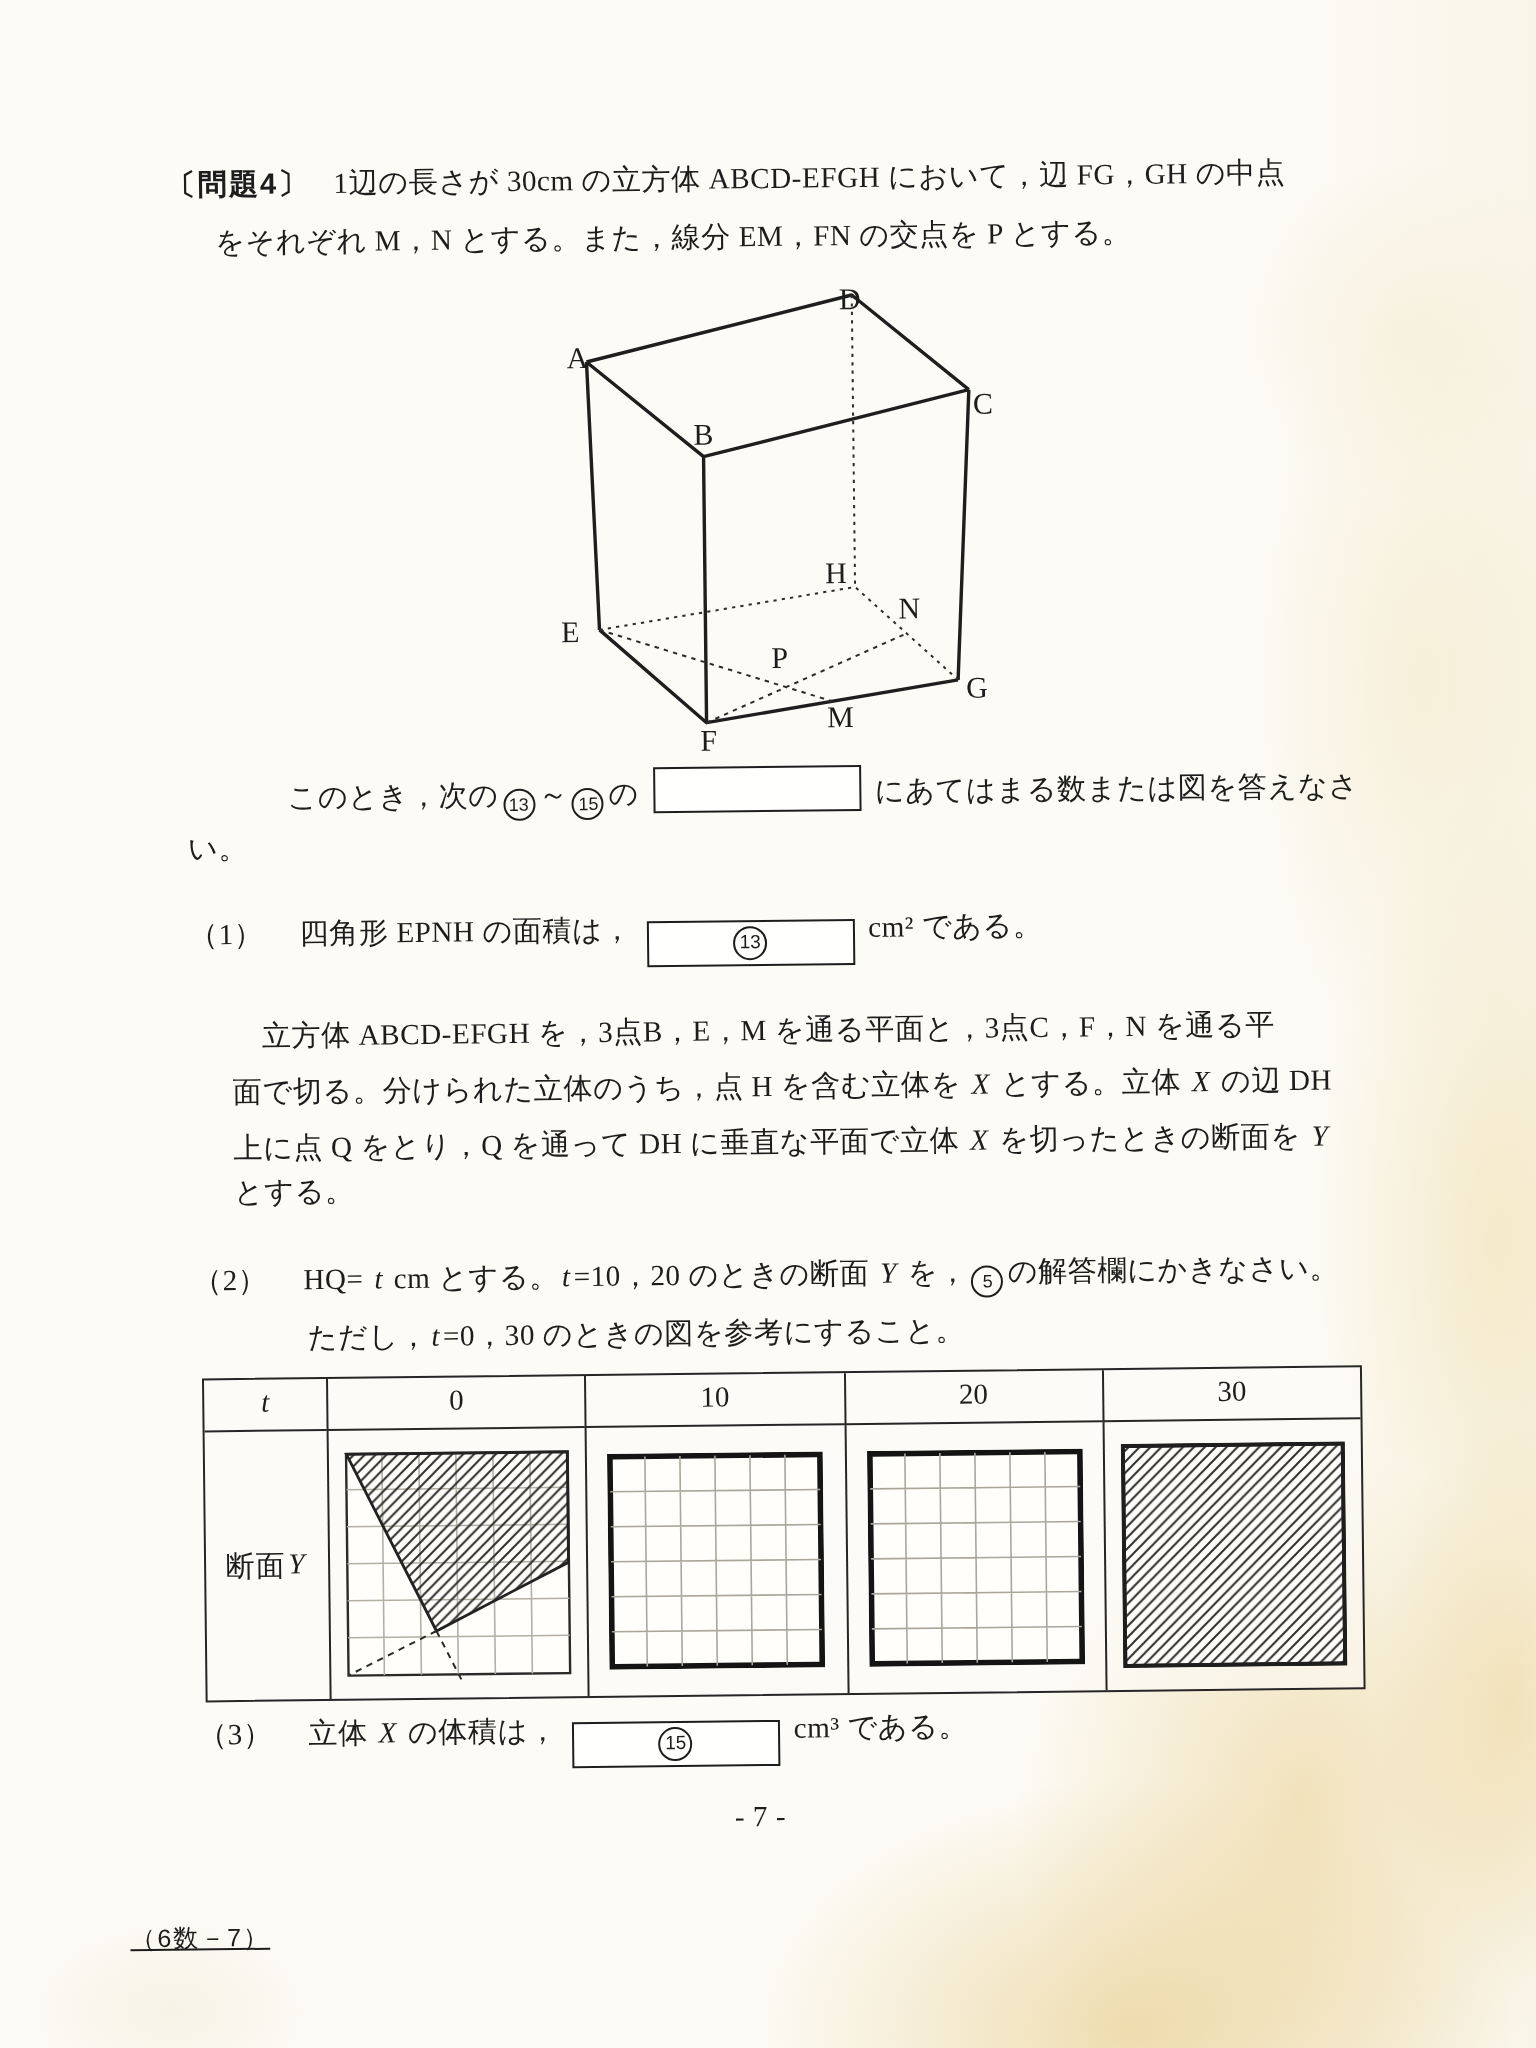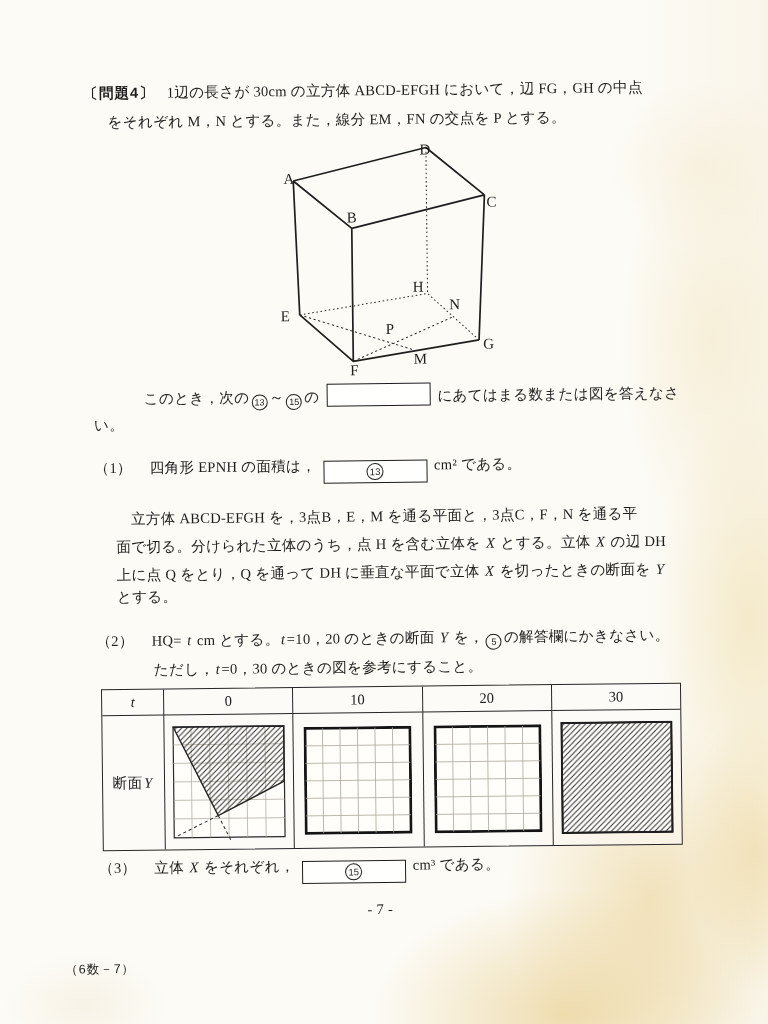--- a/index.html
+++ b/index.html
@@ -38,21 +38,21 @@
     position:absolute;left:99px;top:686px;width:578px;
     border:1.7px solid #262626;display:grid;
     grid-template-columns:61px 1fr 1fr 1fr 1fr;grid-template-rows:26px 134px;
     background:rgba(253,252,249,.55);
   }
   .hcell{border-bottom:1.4px solid #262626;display:flex;align-items:center;justify-content:center;font-size:14.5px;}
   .cell{display:flex;align-items:center;justify-content:center;}
   .vline{border-left:1.4px solid #262626;}
   .rowlabel{font-size:14.5px;letter-spacing:.5px;}
   svg{display:block;}
-  .footnote{font-family:"Liberation Sans","DejaVu Sans",sans-serif;font-size:12.5px;letter-spacing:1px;}
+  .footnote{font-family:"Liberation Sans","DejaVu Sans",sans-serif;font-size:12.5px;letter-spacing:1px;text-decoration:underline;}
 </style>
 </head>
 <body>
 
 <div class="page">
   <div class="rot">
 
     <div class="line" style="left:88px;top:80px">
       <span class="tag">〔問題4〕</span><span style="margin-left:12px">1辺の長さが 30cm の立方体 ABCD-EFGH において，辺 FG，GH の中点</span>
     </div>
@@ -148,21 +148,21 @@
 
       <div class="cell vline">
         <svg width="112" height="112" viewBox="0 0 112 112">
           <rect x="1" y="1" width="110" height="110" fill="#fffefb" stroke="#1e1e1e" stroke-width="2"></rect>
           <rect x="1" y="1" width="110" height="110" fill="url(#hp)" stroke="#1e1e1e" stroke-width="2"></rect>
         </svg>
       </div>
     </div>
 
     <div class="line" style="left:95px;top:855px">
-      <span>（3）</span><span style="margin-left:18px"><span>立体 </span><span class="var">X</span><span> をそれぞれ，</span></span><span class="ans-box">
+      <span>（3）</span><span style="margin-left:18px"><span>立体 </span><span class="var">X</span><span> の体積は，</span></span><span class="ans-box">
           <span class="circ">15</span>
         </span><span>cm³ である。</span>
     </div>
 
     <div class="line" style="left:363px;top:899px">- 7 -</div>
     <div class="line footnote" style="left:60px;top:956px">（6数－7）</div>
 
   </div>
 </div>
 

